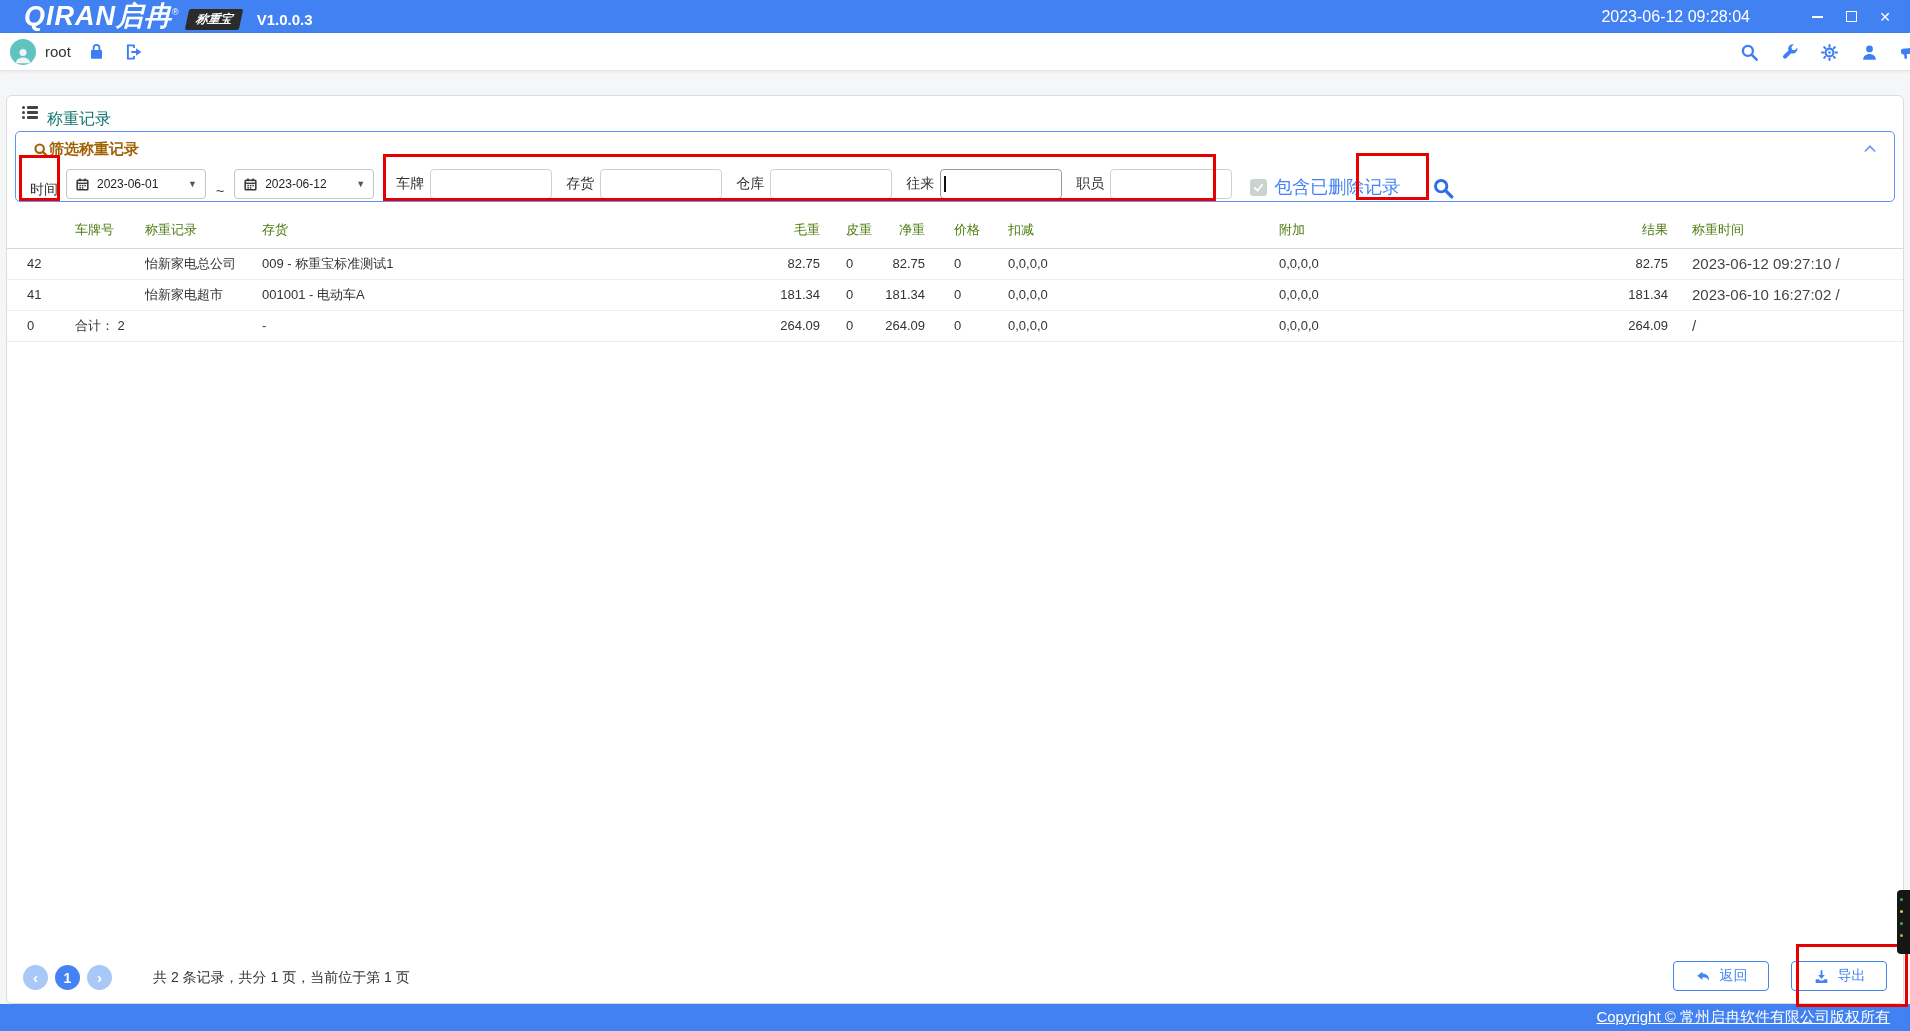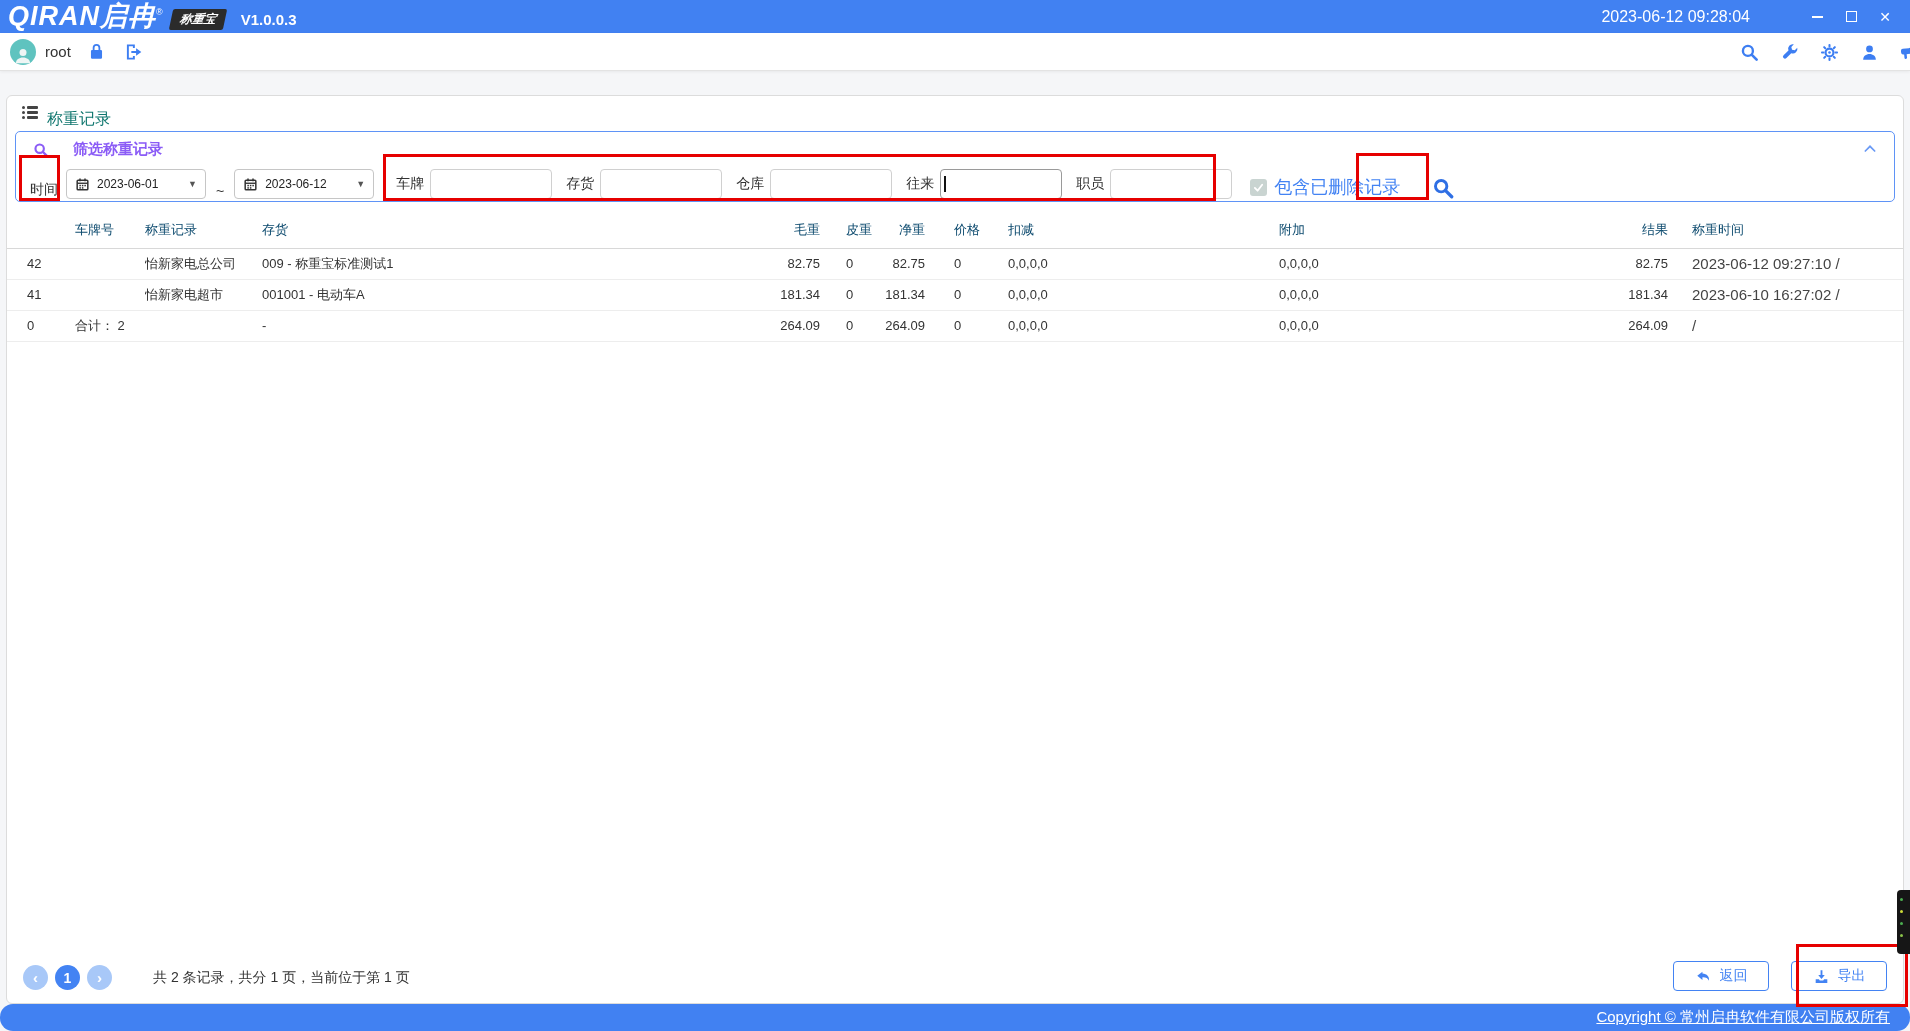--- a/index.html
+++ b/index.html
@@ -1,20 +1,20 @@
 <!DOCTYPE html>
 <html><head>
 <meta charset="utf-8">
 <style>
   * { margin:0; padding:0; box-sizing:border-box; }
   html,body { width:1910px; height:1031px; overflow:hidden; font-family:"Liberation Sans","DejaVu Sans",sans-serif; background:#f5f6f8; position:relative; }
 
   
   .titlebar { position:absolute; left:0; top:0; width:1910px; height:33px; background:#4181f2; display:flex; align-items:center; color:#fff; }
-  .logo-wrap { display:flex; align-items:baseline; margin-left:8px; }
+  .logo-wrap { display:flex; align-items:baseline; margin-left:24px; }
   .logo-main { font-size:27px; font-weight:900; font-style:italic; letter-spacing:1px; line-height:33px; }
   .logo-reg { font-size:9px; vertical-align:super; position:relative; top:-10px; }
   .logo-badge { background:#2b2b2b; color:#fff; font-style:italic; font-weight:bold; font-size:12px; padding:2px 9px; transform:skewX(-12deg); margin-left:8px; border-radius:2px; position:relative; top:-2px; }
   .logo-version { font-size:15px; font-weight:bold; margin-left:16px; }
   .titlebar-right { position:absolute; right:8px; top:0; height:33px; display:flex; align-items:center; }
   .clock { font-size:16px; margin-right:50px; }
   .winbtn { width:34px; height:33px; display:flex; align-items:center; justify-content:center; cursor:pointer; }
   .min-glyph { width:11px; height:2px; background:#fff; display:block; }
   .max-glyph { width:11px; height:11px; border:1.6px solid #fff; display:block; }
   .close-glyph { color:#fff; font-size:14px; font-weight:bold; line-height:1; }
@@ -34,21 +34,21 @@
   .page-head { height:34px; display:flex; align-items:center; padding-left:15px; gap:9px; }
   .list-icon { width:16px; height:14px; display:inline-block; }
   .list-icon i { display:block; height:2.6px; margin-bottom:2.6px; background:#444; border-radius:1px; position:relative; }
   .list-icon i::before { content:""; position:absolute; left:-0px; width:3px; height:3px; background:#444; border-radius:50%; top:-0.2px; }
   .list-icon i b { position:absolute; left:5px; right:0; top:0; bottom:0; background:#444; border-radius:1px; }
   .list-icon i { background:transparent; }
   .page-title { font-size:16px; color:#0f766e;margin-top:12px; }
 
   
   .filter-panel { position:absolute; left:8px; right:8px; top:35px; height:71px; border:1px solid #5f93f6; border-radius:5px; background:#fff; }
-  .filter-title-row { display:flex; align-items:center; gap:24px; padding:8px 0 0 17px; color:#8b5cf6; }
+  .filter-title-row { display:flex; align-items:center; gap:0; padding:8px 0 0 17px; color:#a16207; }
   .filter-title-row svg { width:16px; height:16px; }
   .filter-title { font-size:15px; font-weight:bold; }
   .collapse-chevron { position:absolute; right:16px; top:9px; width:16px; height:16px; color:#6a9af5; cursor:pointer; }
   .filter-fields { position:absolute; left:14px; top:36px; height:31px; display:flex; align-items:flex-end; white-space:nowrap; }
   .f-label { font-size:14px; color:#333; }
   .datebox { width:140px; height:30px; border:1px solid #c6c6c6; border-radius:4px; display:flex; align-items:center; padding:0 8px; gap:7px; margin-left:8px; cursor:pointer; background:#fff; }
   .datebox svg { width:15px; height:15px; color:#333; flex:none; }
   .datebox .dval { font-size:12px; color:#222; flex:1; }
   .datebox .dd { font-size:9px; color:#555; }
   .tilde { margin:0 10px; font-size:14px; color:#333; }
@@ -59,21 +59,21 @@
   .fake-caret { position:absolute; left:10px; top:7px; width:1.4px; height:16px; background:#111; }
   .chk-wrap { display:flex; align-items:center; margin-left:18px; }
   .chk { width:17px; height:17px; border-radius:3px; background:#c9d4d1; display:flex; align-items:center; justify-content:center; cursor:pointer; }
   .chk svg { width:11px; height:11px; color:#fff; }
   .chk-label { color:#4383f3; font-size:18px; margin-left:7px; }
   .filter-search-icon { width:22px; height:22px; color:#2f6fe4; margin-left:32px; cursor:pointer; }
   .filter-search-icon svg { width:100%; height:100%; }
 
   
   .rec-table { position:absolute; left:0; right:0; top:117px; border-collapse:collapse; table-layout:fixed; width:100%; }
-  .rec-table th { height:35px; font-weight:normal; font-size:13px; color:#0c4a6e; text-align:left; border-bottom:1px solid #d8d8d8; }
+  .rec-table th { height:35px; font-weight:normal; font-size:13px; color:#4d7c0f; text-align:left; border-bottom:1px solid #d8d8d8; }
   .rec-table td { height:31px; font-size:13px; color:#333; border-bottom:1px solid #ededed; overflow:hidden; }
   .rec-table th:nth-child(1), .rec-table td:nth-child(1) { padding-left:20px; }
   .rec-table th:nth-child(5), .rec-table td:nth-child(5),
   .rec-table th:nth-child(7), .rec-table td:nth-child(7),
   .rec-table th:nth-child(11), .rec-table td:nth-child(11) { text-align:right; }
   .rec-table th:nth-child(6), .rec-table td:nth-child(6) { padding-left:26px; }
   .rec-table th:nth-child(8), .rec-table td:nth-child(8) { padding-left:29px; }
   .rec-table td:nth-child(12), .rec-table th:nth-child(12) { padding-left:24px; }
   .rec-table td:nth-child(12) { font-size:15px; color:#444; }
 
@@ -81,21 +81,21 @@
   .pager { position:absolute; left:16px; bottom:13px; display:flex; align-items:center; }
   .pg-circle { width:25px; height:25px; border-radius:50%; display:flex; align-items:center; justify-content:center; color:#fff; font-size:15px; font-weight:bold; cursor:pointer; margin-right:7px; }
   .pg-light { background:#a8c8f8; }
   .pg-current { background:#4383f3; font-size:14px; }
   .pg-summary { font-size:14px; color:#333; margin-left:34px; }
   .action-btns { position:absolute; right:16px; bottom:12px; display:flex; gap:22px; }
   .btn { min-width:96px; height:30px; border:1px solid #4383f3; border-radius:4px; background:#fff; color:#4383f3; font-size:14px; display:flex; align-items:center; justify-content:center; gap:8px; cursor:pointer; }
   .btn svg { width:17px; height:17px; }
 
   
-  .footer { position:absolute; left:0; bottom:0; width:1910px; height:27px; background:#4181f2; display:flex; align-items:center; justify-content:flex-end;border-radius:13px; }
+  .footer { position:absolute; left:0; bottom:0; width:1910px; height:27px; background:#4181f2; display:flex; align-items:center; justify-content:flex-end; }
   .copyright { color:#fff; font-size:15px; text-decoration:underline; margin-right:20px; cursor:pointer; }
 
   
   .anno { position:absolute; border:3px solid #e60000; z-index:60; pointer-events:none; }
   .anno-time { left:19px; top:155px; width:41px; height:46px; }
   .anno-fields { left:383px; top:154px; width:833px; height:47px; }
   .anno-search { left:1356px; top:153px; width:73px; height:47px; }
   .anno-export { left:1796px; top:944px; width:112px; height:63px; }
 
   

